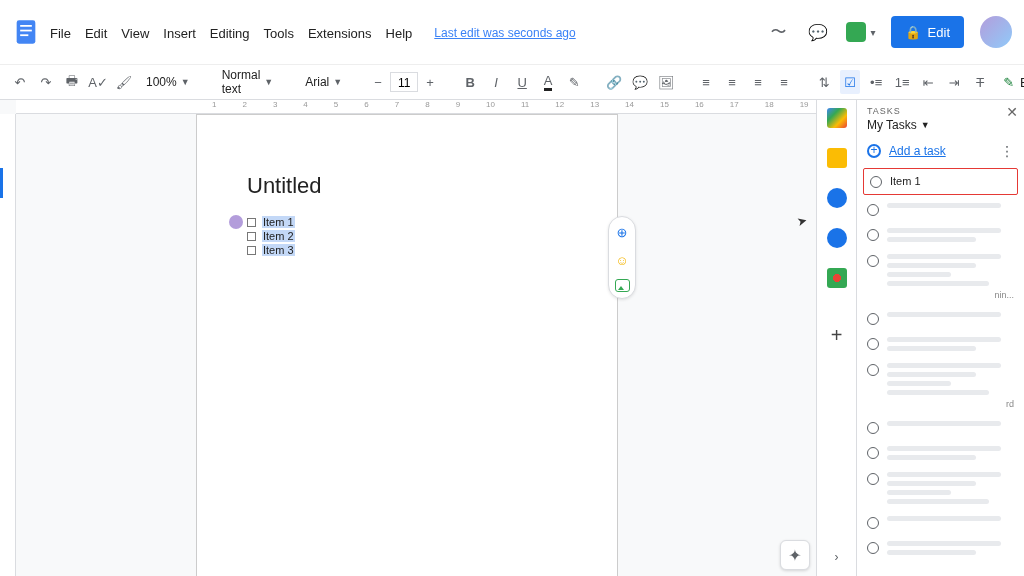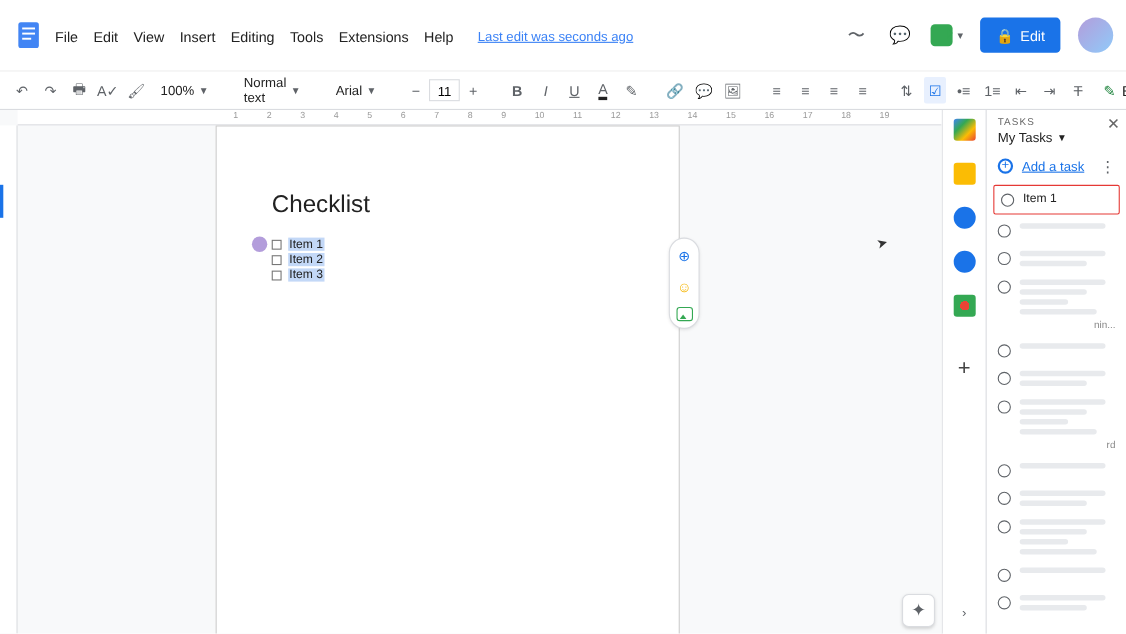--- a/index.html
+++ b/index.html
@@ -69,21 +69,21 @@
   .side-strip .app-icon.cal{background:linear-gradient(135deg,#4285f4,#34a853,#fbbc04,#ea4335);border-radius:3px;}
   .side-strip .app-icon.keep{background:#fbbc04;}
   .side-strip .app-icon.tasks{background:#1a73e8;border-radius:50%;position:relative;}
   .side-strip .tasks-active-bar{position:absolute;left:0;width:3px;height:30px;background:#1a73e8;top:68px;}
   .side-strip .app-icon.contacts{background:#1a73e8;border-radius:50%;}
   .side-strip .app-icon.maps{background:radial-gradient(circle,#ea4335 30%,#34a853 30%);}
   .side-strip .plus{font-size:20px;color:#444;cursor:pointer;margin-top:16px;}
   .side-strip .expl-chev{margin-top:auto;margin-bottom:12px;color:#5f6368;font-size:12px;cursor:pointer;}
 
   
-  .tasks-panel{width:128px;border-left:1px solid #dadce0;background:#fff;display:flex;flex-direction:column;}
+  .tasks-panel{width:168px;border-left:1px solid #dadce0;background:#fff;display:flex;flex-direction:column;}
   .tasks-header{padding:6px 10px 4px;position:relative;}
   .tasks-label{font-size:9px;letter-spacing:1px;color:#666;text-transform:uppercase;}
   .tasks-list-name{font-size:12px;color:#222;display:flex;align-items:center;gap:4px;cursor:pointer;margin-top:2px;}
   .tasks-close{position:absolute;top:4px;right:6px;font-size:14px;color:#666;cursor:pointer;}
   .tasks-add-row{display:flex;align-items:center;gap:8px;padding:8px 10px;color:#1a73e8;font-size:12px;cursor:pointer;text-decoration:underline;}
   .tasks-add-row .add-icon{width:14px;height:14px;border:2px solid #1a73e8;border-radius:50%;position:relative;}
   .tasks-add-row .add-icon::before{content:"+";position:absolute;top:-3px;left:1.5px;font-size:12px;}
   .tasks-more{position:absolute;right:10px;color:#5f6368;font-size:14px;}
   .tasks-add-row{position:relative;}
 
@@ -231,21 +231,21 @@
           <span>15</span>
           <span>16</span>
           <span>17</span>
           <span>18</span>
           <span>19</span>
         </div>
     </div>
     <div class="ruler-v"></div>
     <div class="page">
       <div class="page-content">
-        <div class="doc-heading">Checklist</div>
+        <div class="doc-heading">Untitled</div>
         <div id="doc-checklist">
             <div class="checklist-line">
               <div class="user-cursor"></div>
               <div class="chkbox"></div>
               <span class="sel">Item 1</span>
             </div>
             <div class="checklist-line">
               <div class="chkbox"></div>
               <span class="sel">Item 2</span>
             </div>

